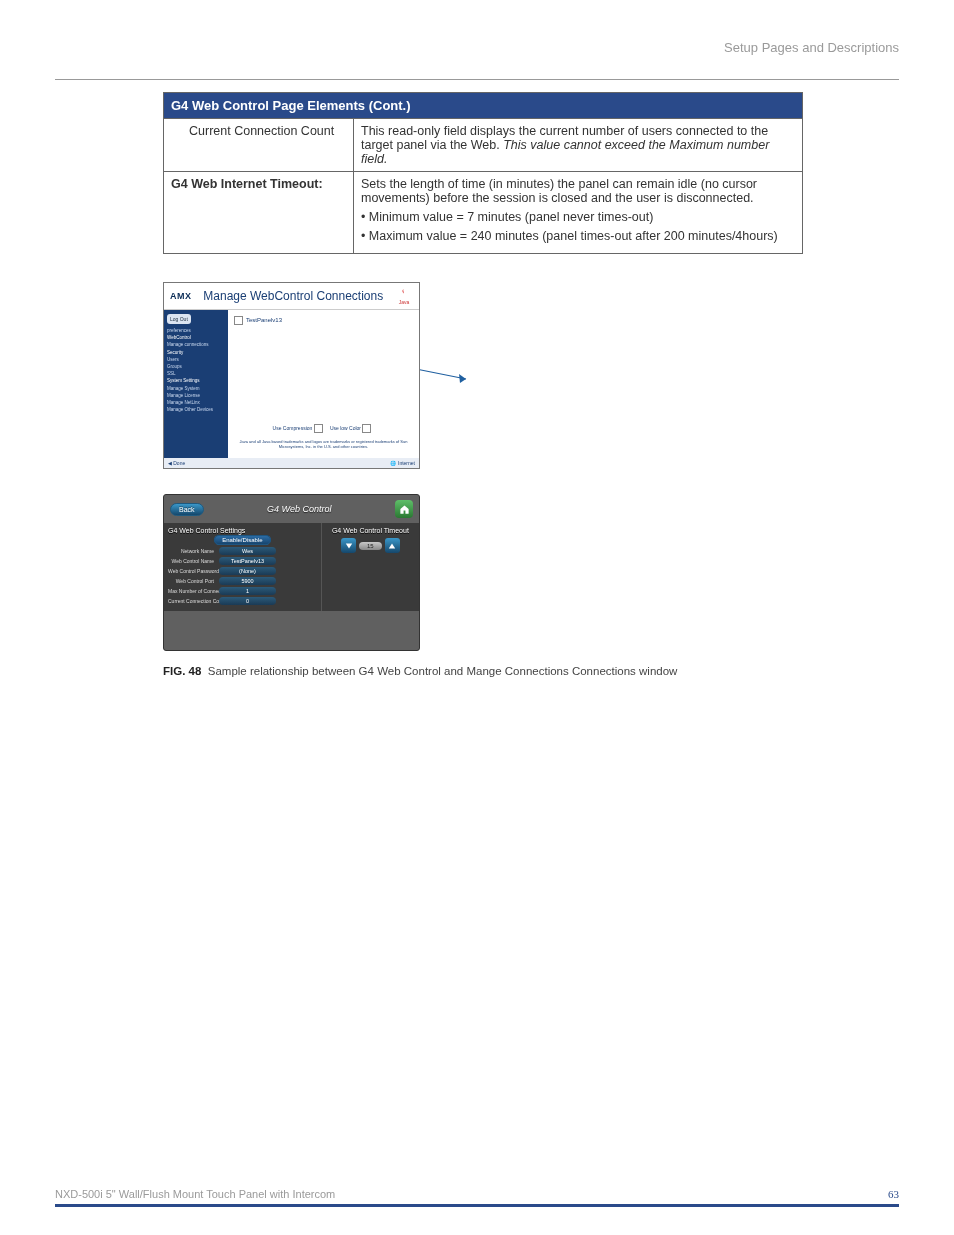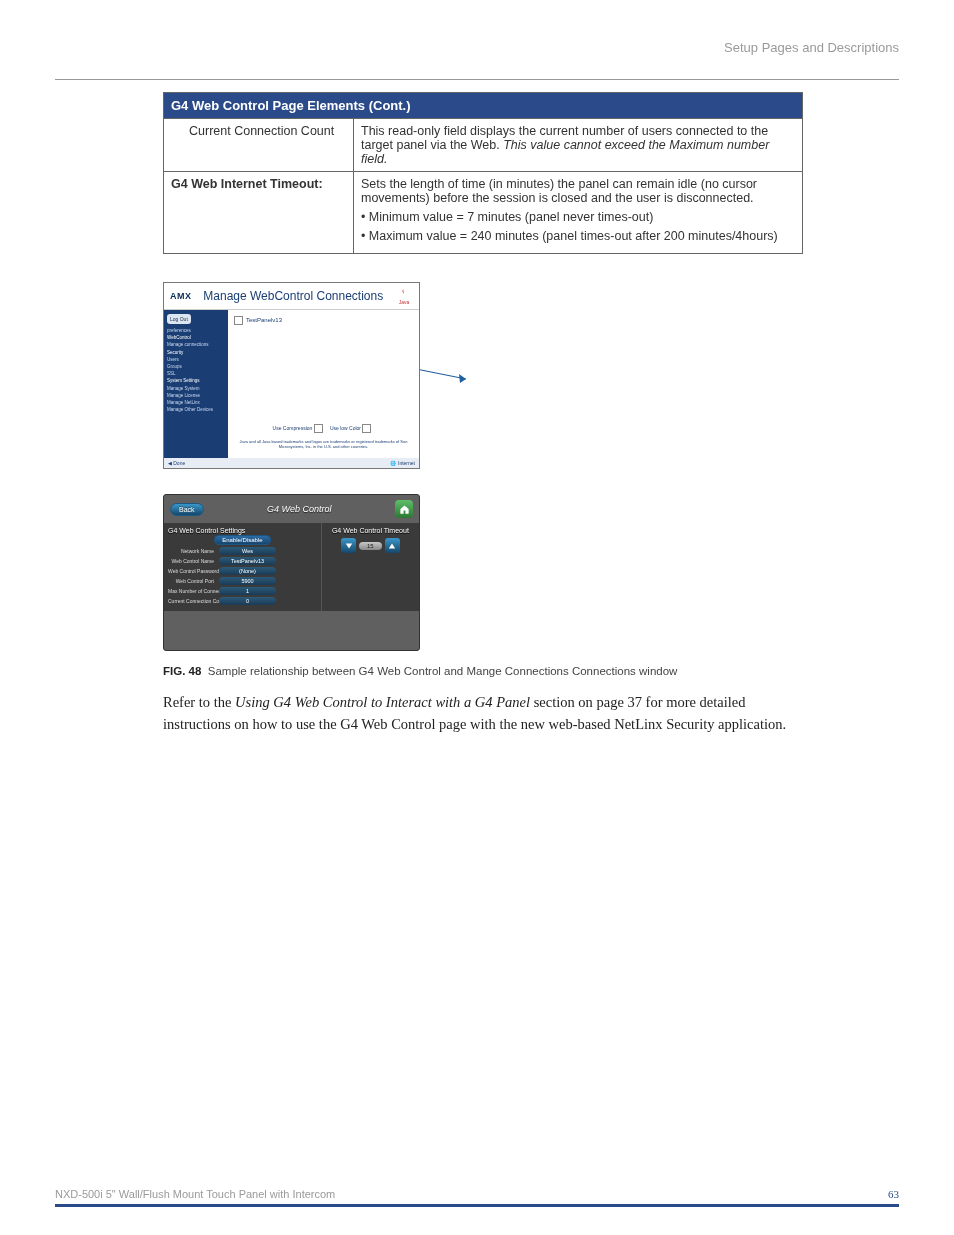--- a/index.html
+++ b/index.html
@@ -288,22 +288,19 @@
             </div>
           </div>
         </div>
       </div>
 
       <div class="fig-caption">
         <b>FIG. 48</b>&nbsp;&nbsp;<span>Sample relationship between G4 Web Control and Mange Connections Connections window</span>
       </div>
     </div>
 
-    <div class="body-text">
-      <span>Refer to the </span><i>Using G4 Web Control to Interact with a G4 Panel</i><span> section on page 37 for more detailed instructions on how to use the G4 Web Control page with the new web-based NetLinx Security application.</span>
-    </div>
   </div>
 
   <div class="footer">
     <span>NXD-500i 5" Wall/Flush Mount Touch Panel with Intercom</span>
     <span class="pg">63</span>
   </div>
 </div>
 
 </body></html>

